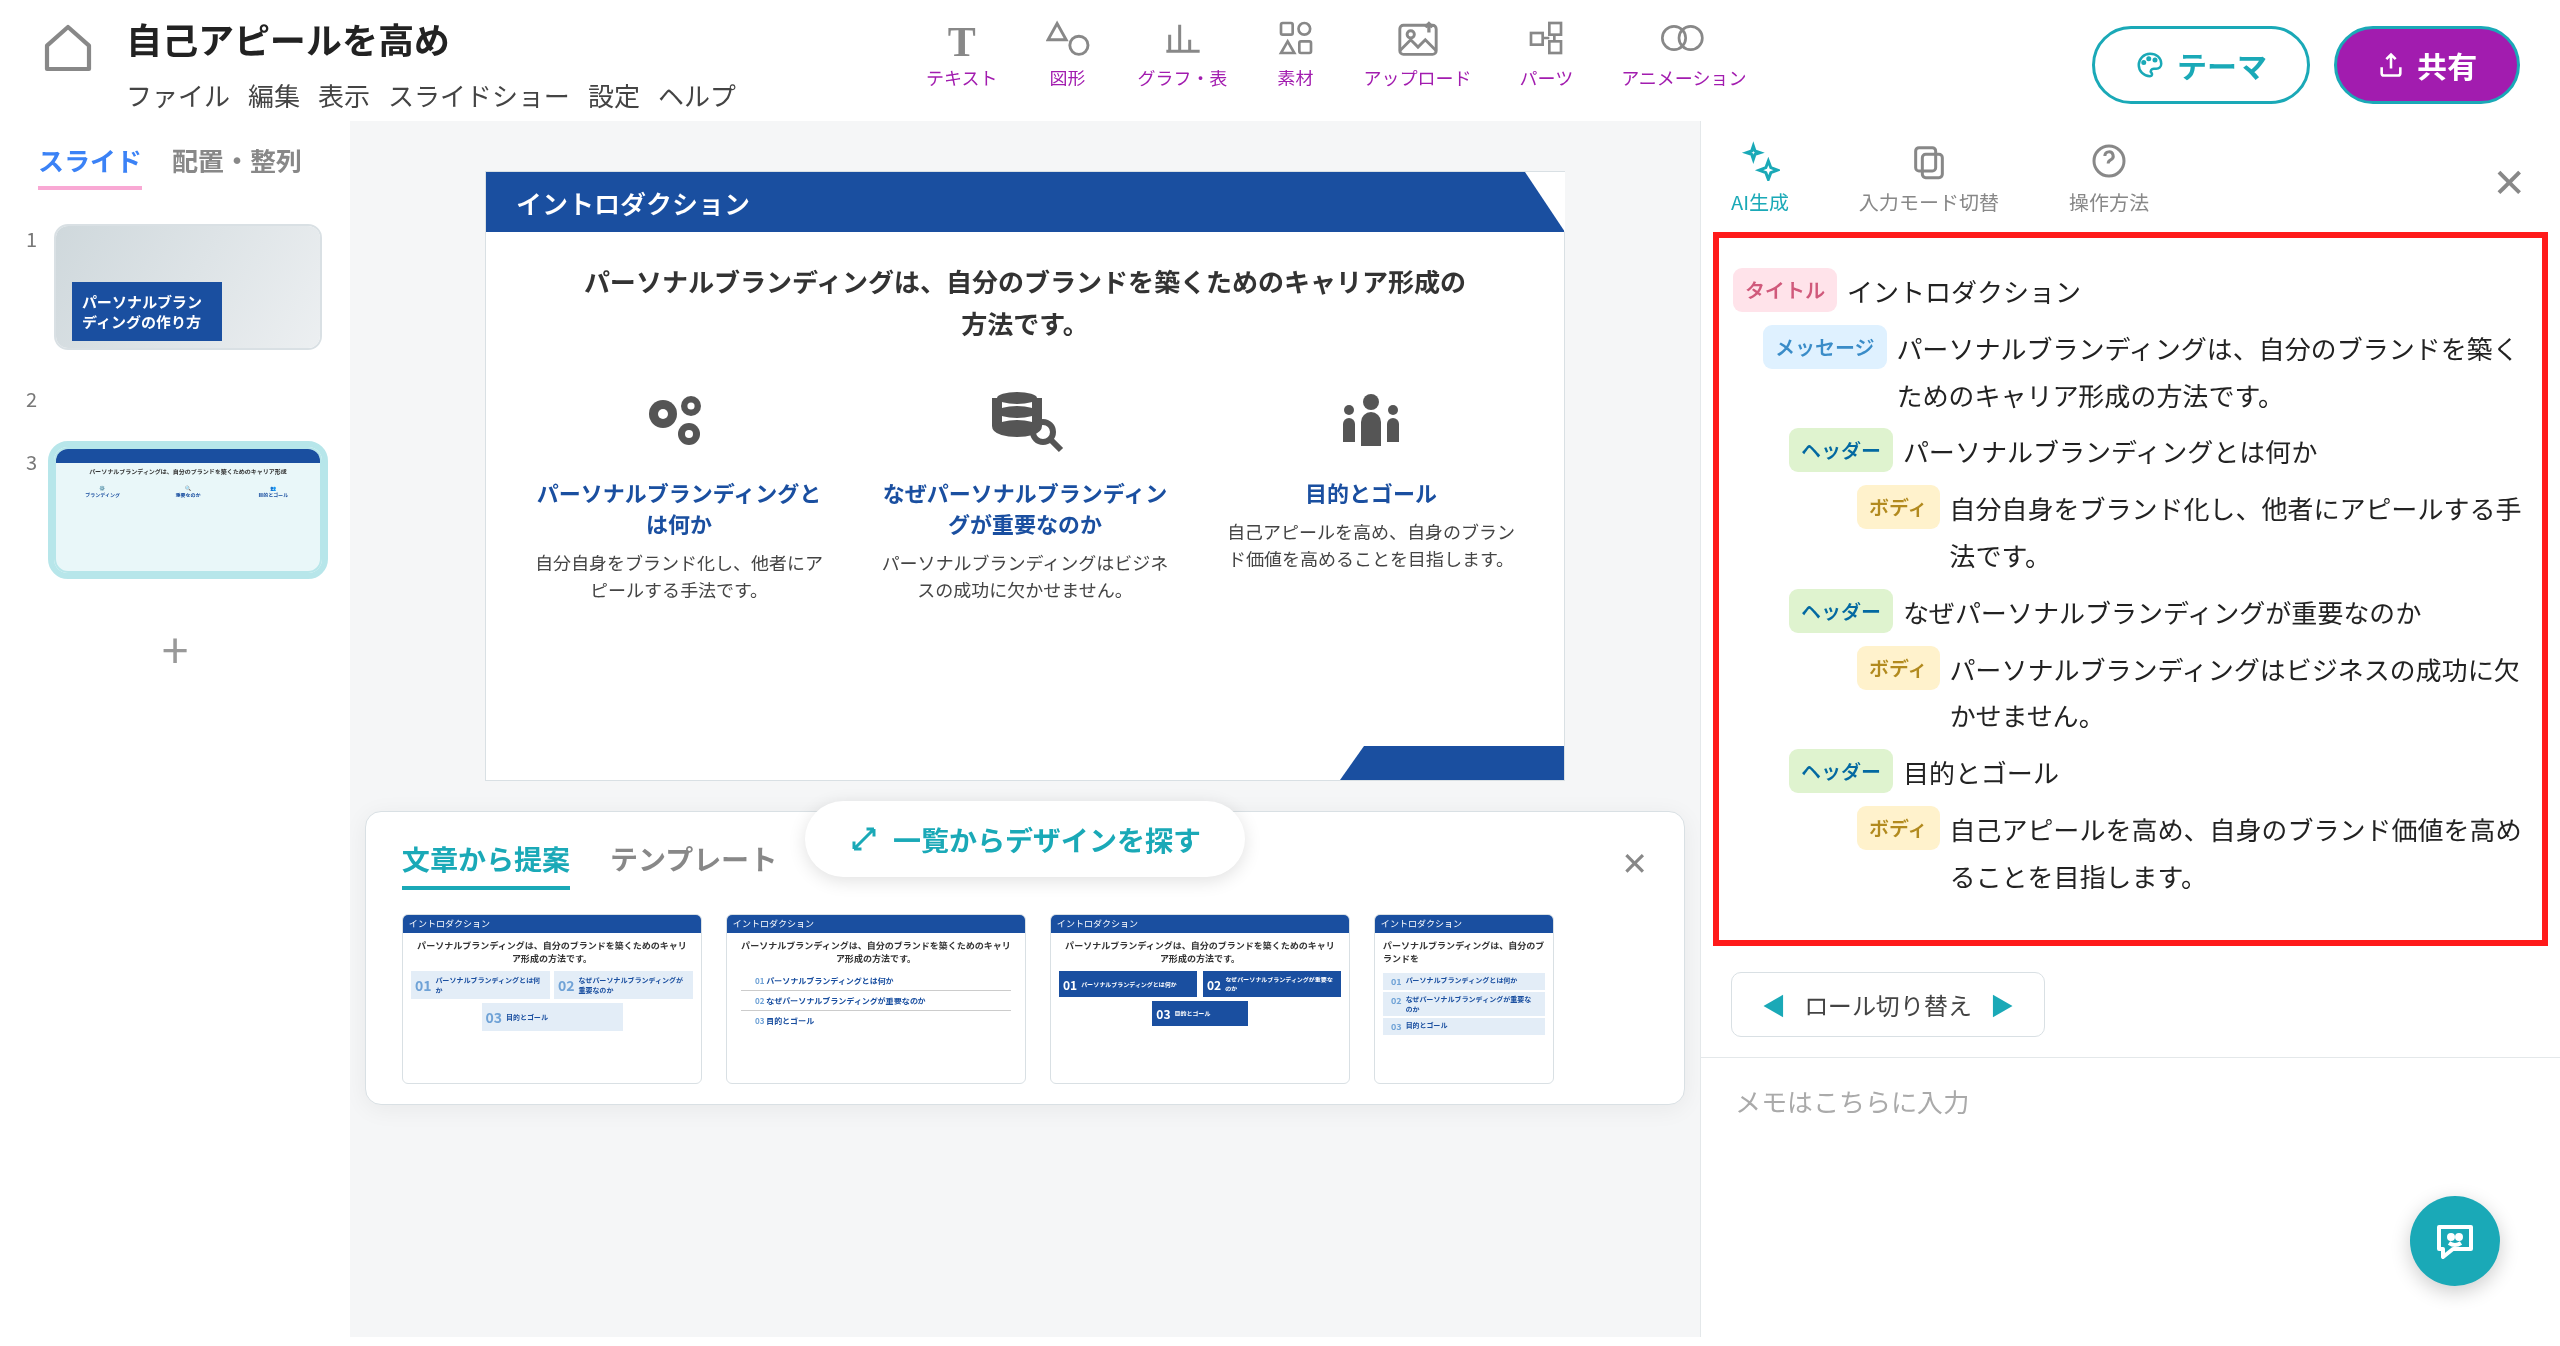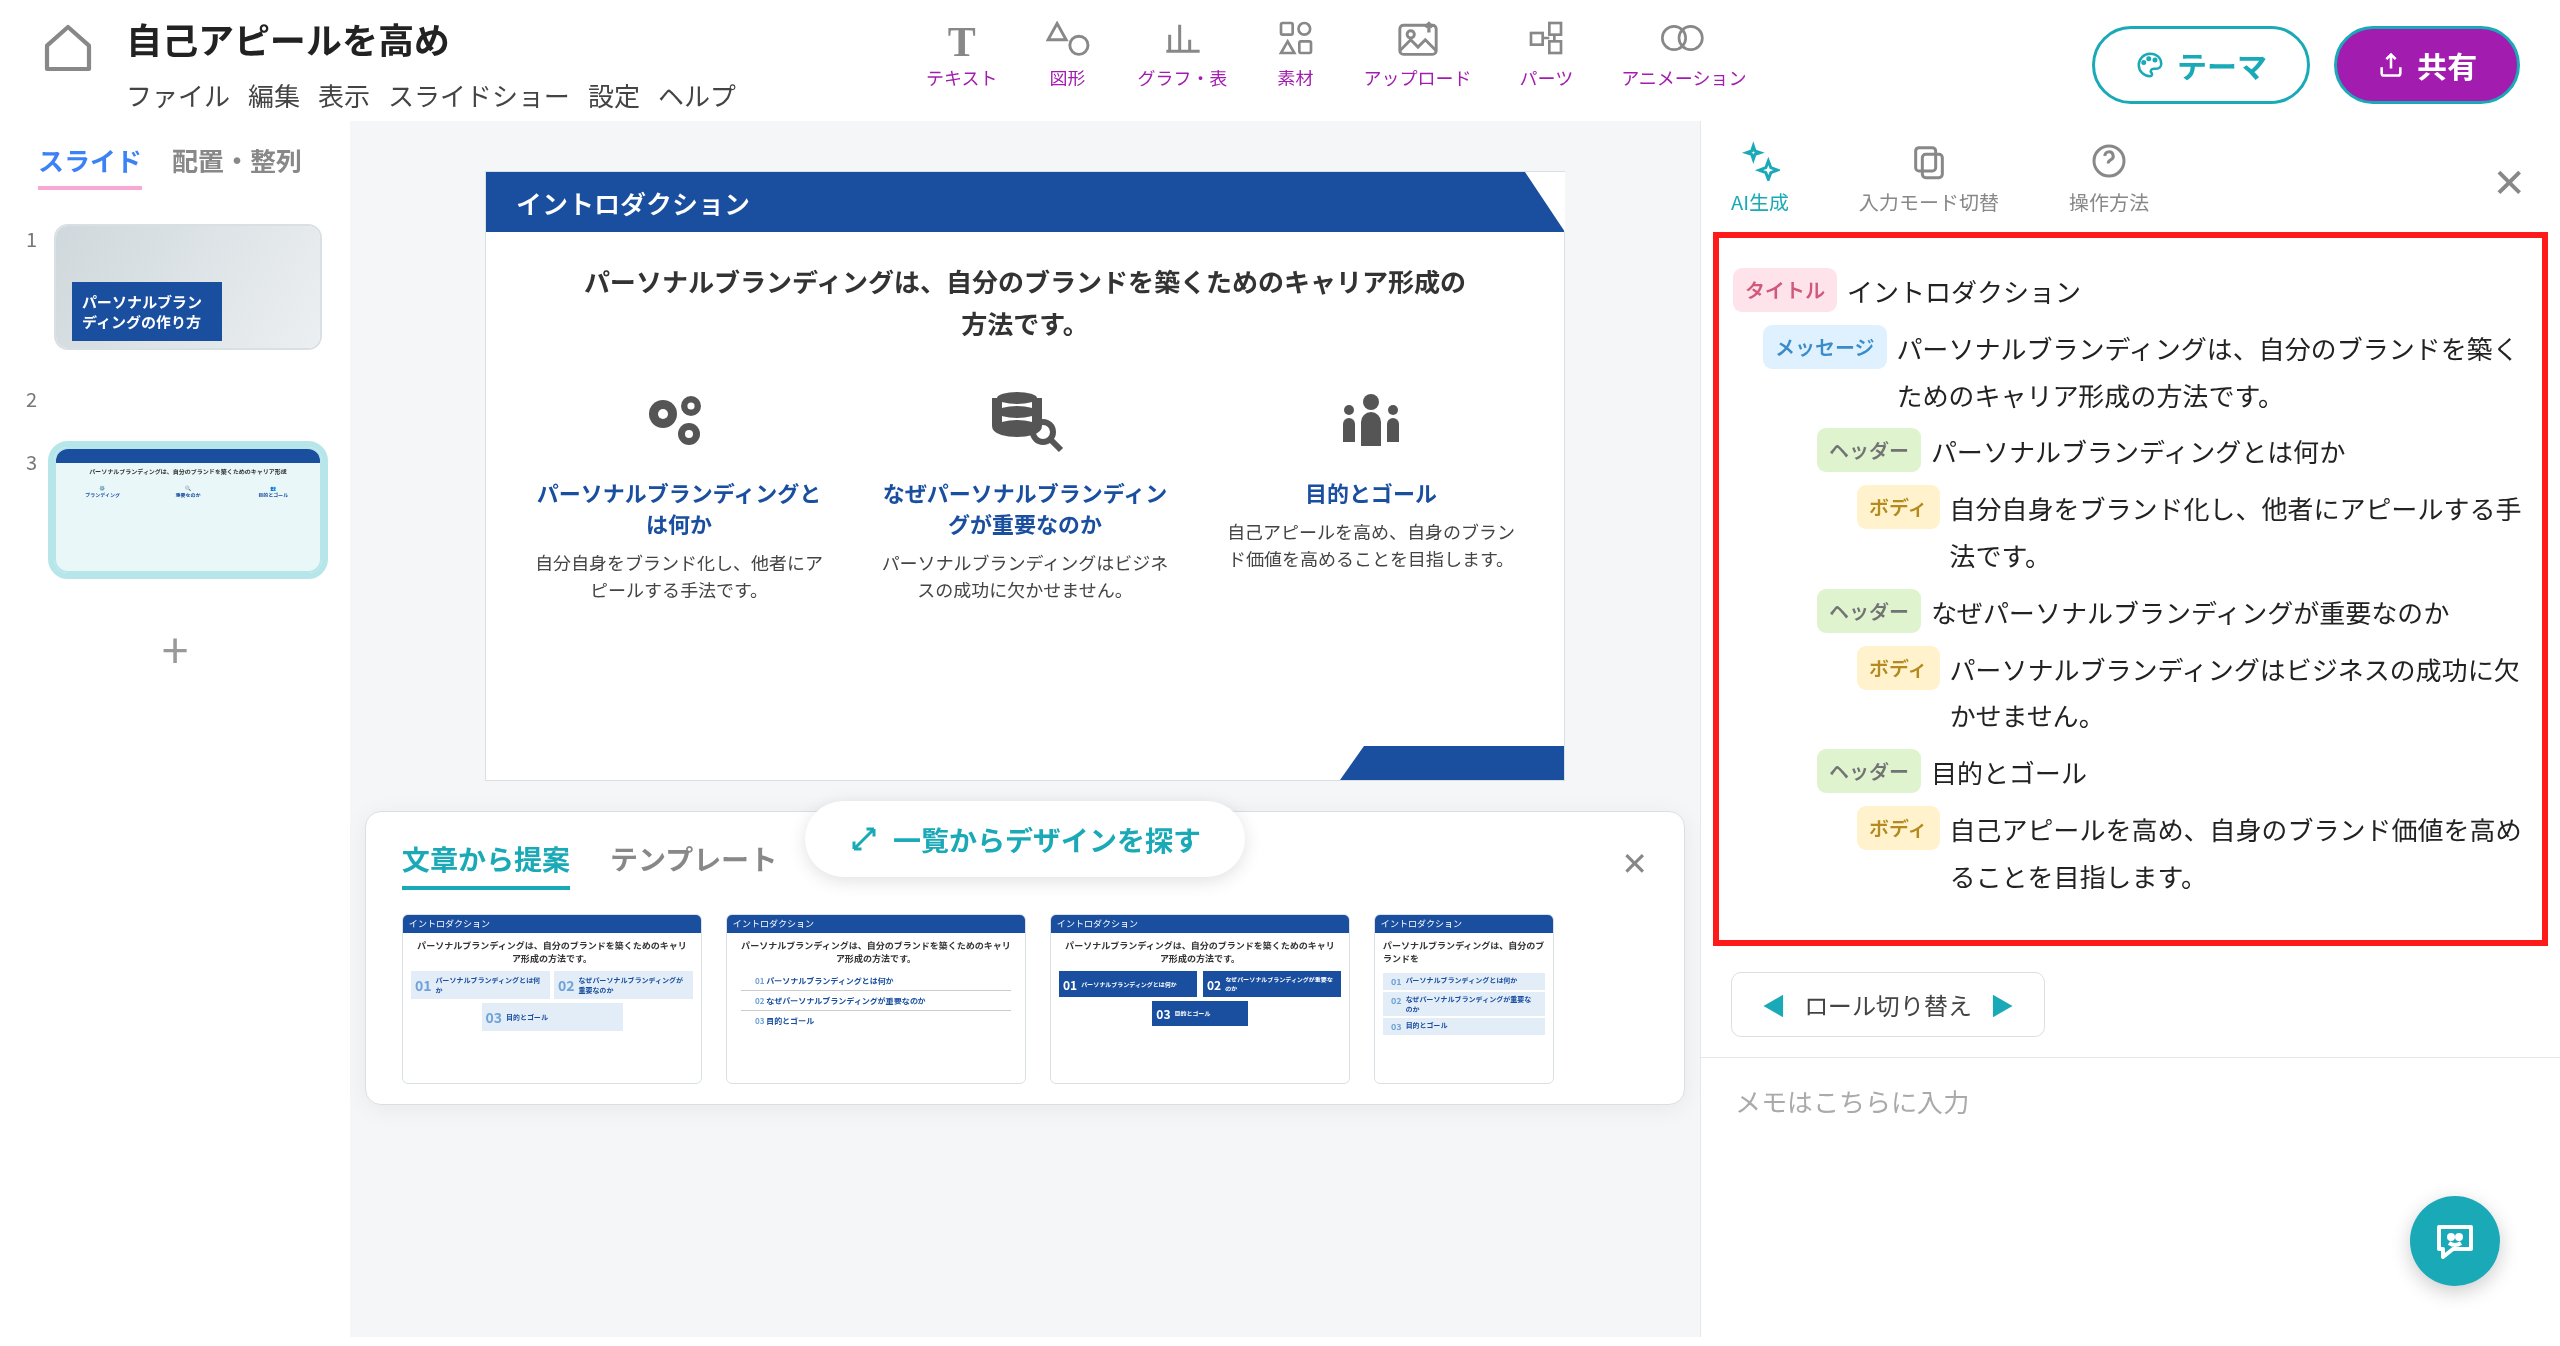--- a/index.html
+++ b/index.html
@@ -65,21 +65,21 @@
 .pr-tabs { display:flex; align-items:center; padding: 20px 30px 10px; gap: 70px; position:relative;}
 .pr-tab { display:flex; flex-direction:column; align-items:center; gap:6px; cursor:pointer; color:#888; }
 .pr-tab.active { color:#1aa9b7; }
 .pr-tab-label { font-size: 20px; }
 .pr-close { position:absolute; right: 34px; top: 30px; font-size: 40px; color:#888; cursor:pointer; font-weight:300;}
 .pr-outline { border: 6px solid #ff1a1a; margin: 6px 12px; padding: 20px 14px 30px; flex: 0 0 auto; }
 .ol-row { display:flex; align-items:flex-start; gap: 10px; margin: 10px 0; line-height:1.8;}
 .ol-tag { font-size: 20px; padding: 4px 12px; border-radius: 9px; font-weight:600; flex-shrink:0; }
 .tag-title { background:#ffe3ea; color:#d0597b; margin-left: 0px;}
 .tag-msg { background:#dff1ff; color:#3a8cc8; margin-left: 30px;}
-.tag-header { background:#dff3cf; color:#737373; margin-left: 84px;}
+.tag-header { background:#dff3cf; color:#0369a1; margin-left: 56px;}
 .tag-body { background:#fff2cc; color:#b28a1e; margin-left: 124px;}
 .ol-text { font-size: 26px; color:#222; }
 .pr-roll { margin: 20px 30px; }
 .roll-btn { display:inline-flex; align-items:center; gap: 18px; border:1px solid #d9e0e4; border-radius:10px; padding: 14px 30px; font-size: 24px; color:#444; cursor:pointer;}
 .roll-btn .tri { color:#1aa9b7; }
 .pr-memo { border-top: 1px solid #e4e8ea; padding: 24px 34px; font-size: 26px; color:#aaa; flex:1;}
 
 .chat-fab { position: fixed; right: 60px; bottom: 60px; width: 90px; height: 90px; border-radius: 50%; background: #1aa9b7; display:flex; align-items:center; justify-content:center; color:#fff; box-shadow: 0 6px 20px rgba(0,0,0,.2); cursor:pointer;}
 
 svg { display:block; }

